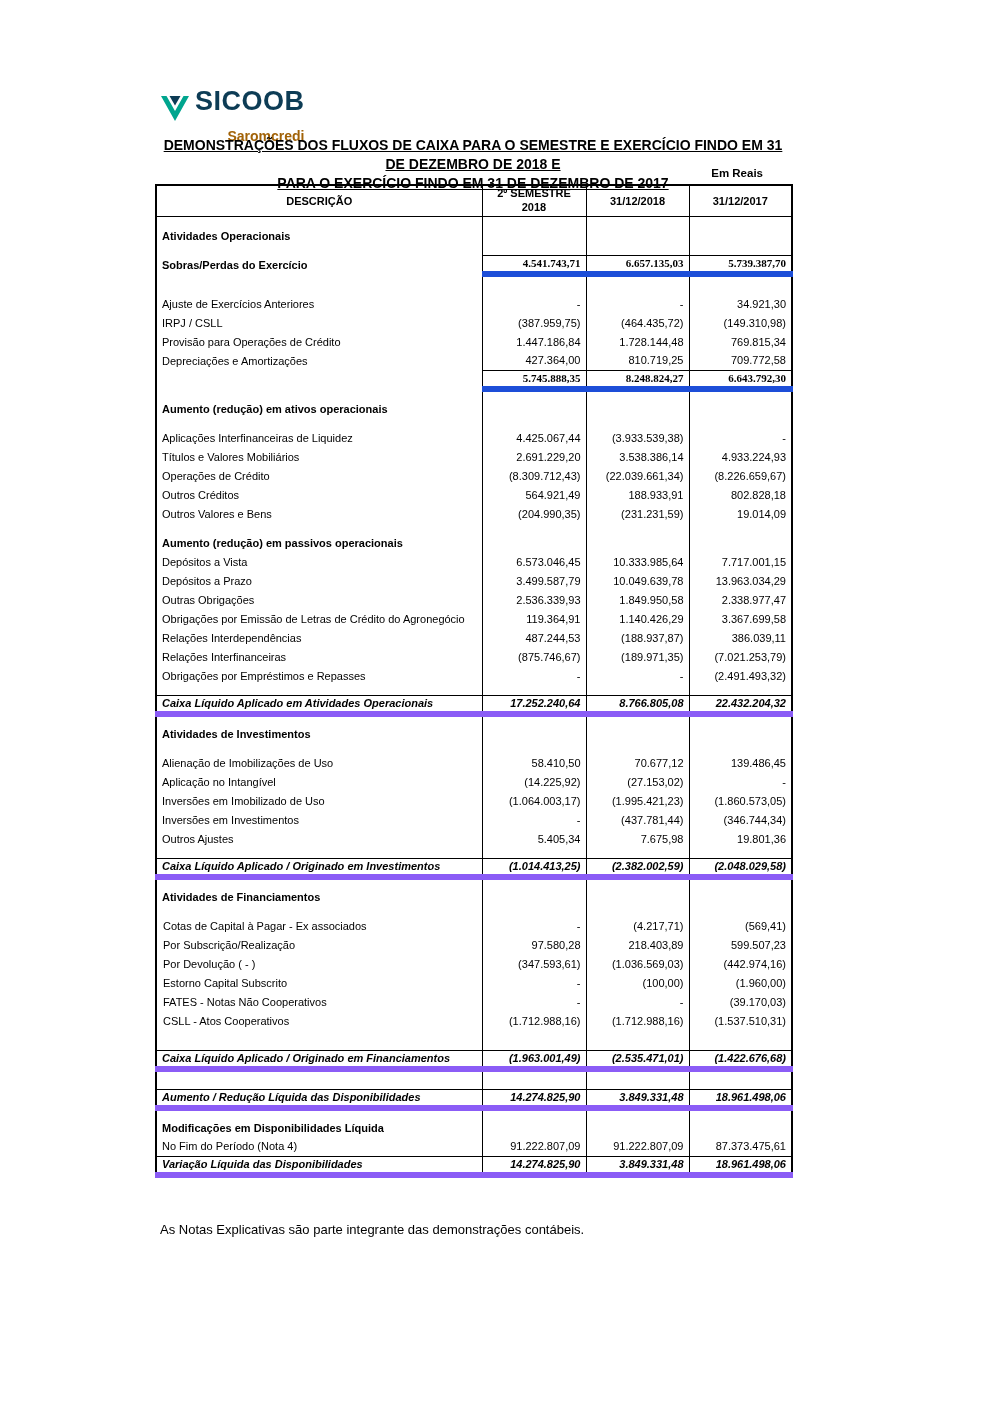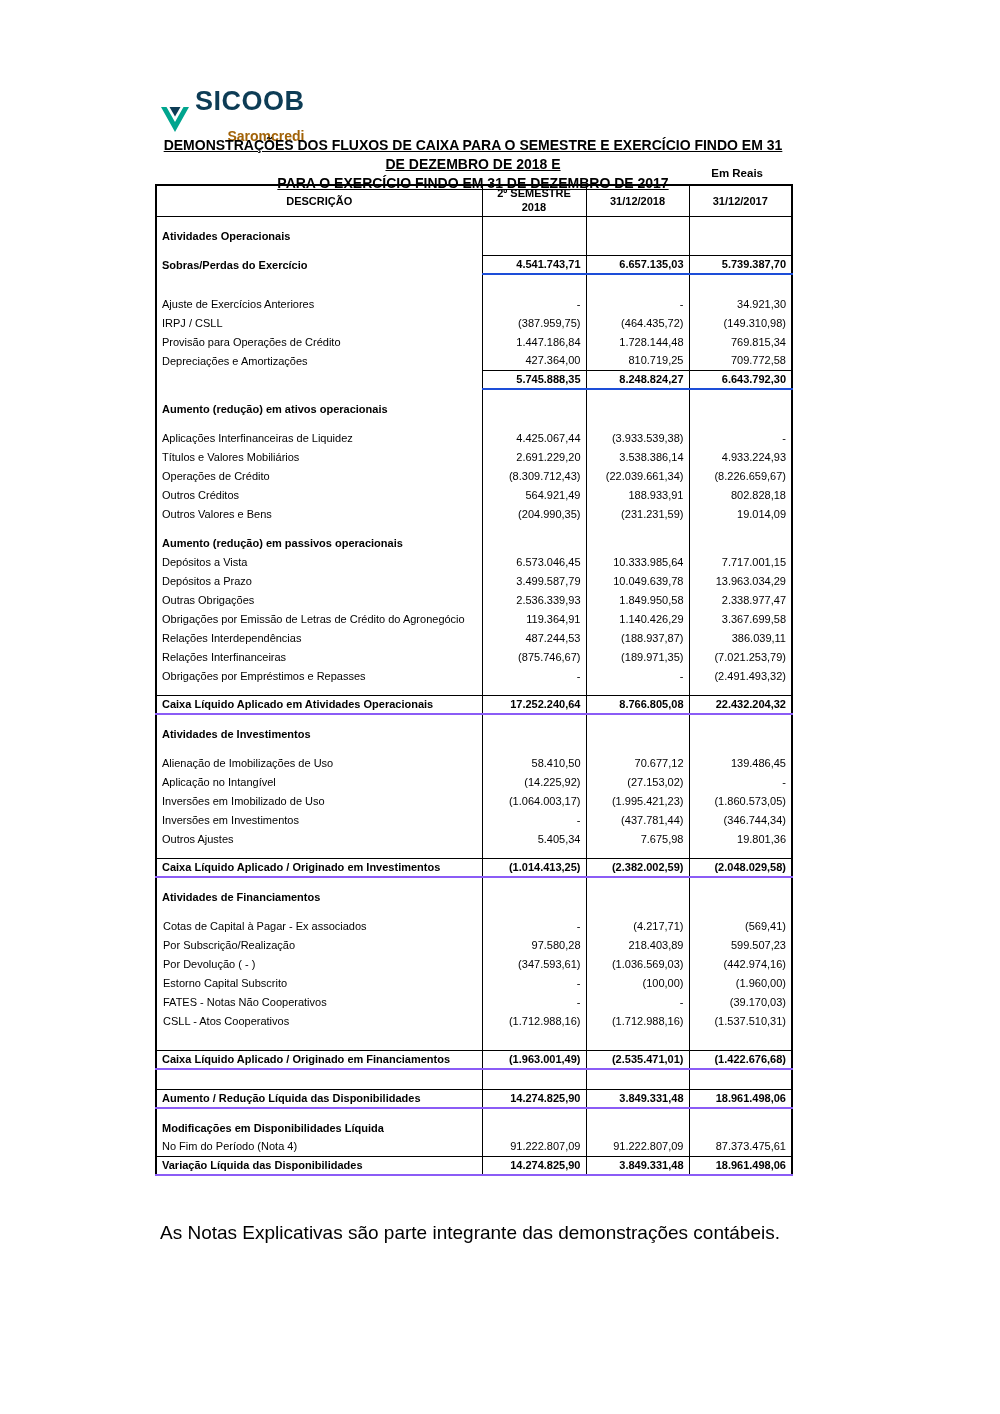--- a/index.html
+++ b/index.html
@@ -6,21 +6,21 @@
   html, body { margin: 0; padding: 0; background: #ffffff; }
   .sheet {
     position: relative;
     width: 1000px;
     height: 1414px;
     background: #ffffff;
     font-family: "Liberation Sans", sans-serif;
     color: #000000;
   }
   
-  .logo { position: absolute; left: 160px; top: 88px; display: flex; align-items: center; }
+  .logo { position: absolute; left: 160px; top: 88px; display: flex; align-items: flex-start; }
   .logo-mark { margin-top: 7px; flex: 0 0 auto; }
   .logo-text { margin-left: 5px; }
   .brand { font-size: 27px; font-weight: bold; color: #0d3c55; letter-spacing: 0.5px; line-height: 1; }
   .subbrand { font-size: 14px; font-weight: bold; color: #a16207; text-align: right; margin-top: 13px; }
   
   .doc-title { position: absolute; left: 155px; top: 136px; width: 636px; text-align: center; font-size: 14px; font-weight: bold; line-height: 1.35; }
   .doc-title .line { text-decoration: underline; }
   .em-reais { position: absolute; left: 155px; top: 167px; width: 636px; text-align: right; font-weight: bold; font-size: 11.5px; padding-right: 28px; }
   
   .cashflow {
@@ -30,25 +30,25 @@
   }
   .cashflow th, .cashflow td { padding: 1px 5px; overflow: hidden; white-space: nowrap; }
   .cashflow thead th { border: 1px solid #000; font-weight: bold; text-align: center; vertical-align: middle; height: 29px; font-size: 11px; }
   .cashflow thead th.sem { white-space: pre-line; line-height: 1.25; }
   .cashflow td.label { text-align: left; }
   .cashflow td.val { border-left: 1px solid #000; text-align: right; }
   .cashflow tbody tr { height: 19px; }
   .cashflow tbody tr.blank { height: 10px; }
   .cashflow tbody tr.blank td { padding: 0; font-size: 2px; line-height: 2px; }
   .cashflow tr.bold td { font-weight: bold; }
-  .cashflow tr.box-values td.val { border-top: 1px solid #000; border-bottom: 2px solid #1d4ed8; }
-  .cashflow tr.box-full td { border-top: 1px solid #000; border-bottom: 2px solid #8b5cf6; }
+  .cashflow tr.box-values td.val { border-top: 1px solid #000; border-bottom: 6px solid #1d4ed8; font-family: Liberation Serif, serif; }
+  .cashflow tr.box-full td { border-top: 1px solid #000; border-bottom: 6px solid #8b5cf6; font-style: italic; }
   .cashflow tr.indent td.label { padding-left: 6px; }
   
-  .footer-note { position: absolute; left: 160px; top: 1222px; font-size: 19px; margin: 0; }
+  .footer-note { position: absolute; left: 160px; top: 1222px; font-size: 13px; margin: 0; }
 </style>
 </head>
 <body>
 
 <div class="sheet">
 
   <div class="logo">
     <svg class="logo-mark" width="30" height="27" viewBox="0 0 30 27" aria-hidden="true">
       <path d="M1 1 L15 26 L29 1 L23.5 1 L15 16 L6.5 1 Z" fill="#00a58e"></path>
       <path d="M9.5 1 L15 10.5 L20.5 1 Z" fill="#0d3c55"></path>

